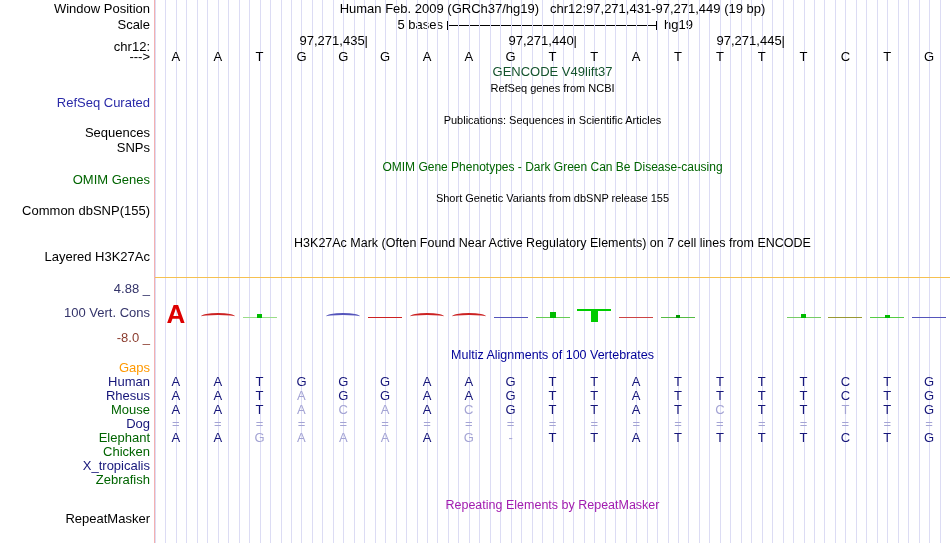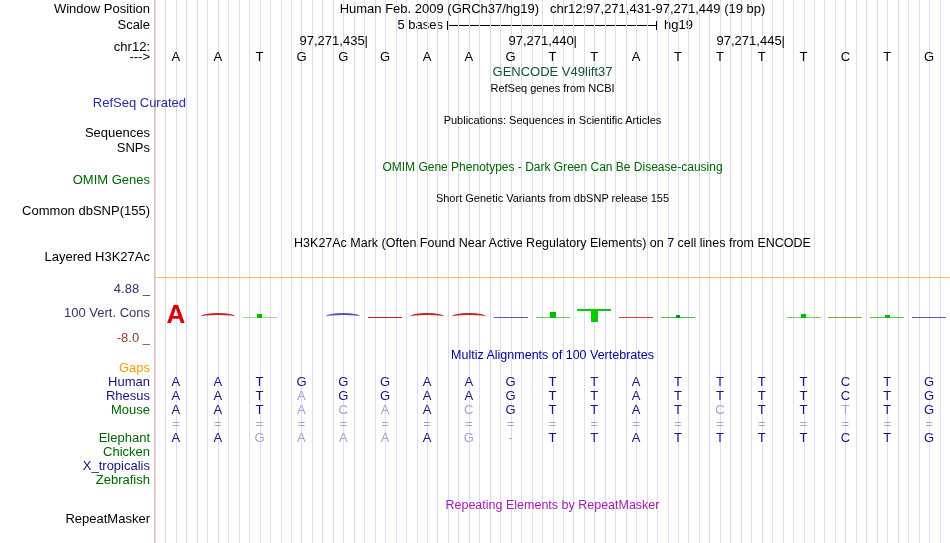--- a/index.html
+++ b/index.html
@@ -98,21 +98,21 @@
     <div class="grid" style="left: 908.158px; background: rgb(220, 220, 244);"></div>
     <div class="grid" style="left: 918.618px; background: rgb(220, 220, 244);"></div>
     <div class="grid" style="left: 929.079px; background: rgb(220, 220, 244);"></div>
     <div class="grid" style="left: 939.539px; background: rgb(220, 220, 244);"></div>
     <div class="grid" style="left: 154px; background: rgb(244, 176, 176);"></div>
     <div class="abs" style="left: 155px; top: 277px; width: 795px; height: 1px; background: rgb(246, 193, 80);"></div>
     <div class="lbl" style="top: 18px; color: rgb(0, 0, 0);">Scale</div>
     <div class="lbl" style="top: 2px; color: rgb(0, 0, 0);">Window Position</div>
     <div class="lbl" style="top: 40px; color: rgb(0, 0, 0);">chr12:</div>
     <div class="lbl" style="top: 50px; color: rgb(0, 0, 0);">---&gt;</div>
-    <div class="lbl" style="top: 96px; color: rgb(42, 42, 168); padding-left: 36px;">RefSeq Curated</div>
+    <div class="lbl" style="top: 96px; color: rgb(42, 42, 168);">RefSeq Curated</div>
     <div class="lbl" style="top: 126px; color: rgb(0, 0, 0);">Sequences</div>
     <div class="lbl" style="top: 141px; color: rgb(0, 0, 0);">SNPs</div>
     <div class="lbl" style="top: 173px; color: rgb(0, 100, 0);">OMIM Genes</div>
     <div class="lbl" style="top: 204px; color: rgb(0, 0, 0);">Common dbSNP(155)</div>
     <div class="lbl" style="top: 250px; color: rgb(0, 0, 0);">Layered H3K27Ac</div>
     <div class="lbl" style="top: 282px; color: rgb(52, 52, 106);">4.88 _</div>
     <div class="lbl" style="top: 306px; color: rgb(52, 52, 106);">100 Vert. Cons</div>
     <div class="lbl" style="top: 331px; color: rgb(139, 60, 46);">-8.0 _</div>
     <div class="lbl" style="top: 512px; color: rgb(0, 0, 0);">RepeatMasker</div>
     <div class="msg" style="top: 2px; font-size: 13px; color: rgb(0, 0, 0);">Human Feb. 2009 (GRCh37/hg19)   chr12:97,271,431-97,271,449 (19 bp)</div>
@@ -222,20 +222,21 @@
     <div class="base" style="left: 531.5px; top: 403px; color: rgb(22, 22, 122);">T</div>
     <div class="base" style="left: 573.342px; top: 403px; color: rgb(22, 22, 122);">T</div>
     <div class="base" style="left: 615.184px; top: 403px; color: rgb(22, 22, 122);">A</div>
     <div class="base" style="left: 657.026px; top: 403px; color: rgb(22, 22, 122);">T</div>
     <div class="base" style="left: 698.868px; top: 403px; color: rgb(164, 164, 212);">C</div>
     <div class="base" style="left: 740.711px; top: 403px; color: rgb(22, 22, 122);">T</div>
     <div class="base" style="left: 782.553px; top: 403px; color: rgb(22, 22, 122);">T</div>
     <div class="base" style="left: 824.395px; top: 403px; color: rgb(164, 164, 212);">T</div>
     <div class="base" style="left: 866.237px; top: 403px; color: rgb(22, 22, 122);">T</div>
     <div class="base" style="left: 908.079px; top: 403px; color: rgb(22, 22, 122);">G</div>
+    <div class="lbl" style="top: 417px; color: rgb(22, 22, 122);">Dog</div>
     <div class="base" style="left: 154.921px; top: 417px; color: rgb(164, 164, 212);">=</div>
     <div class="base" style="left: 196.763px; top: 417px; color: rgb(164, 164, 212);">=</div>
     <div class="base" style="left: 238.605px; top: 417px; color: rgb(164, 164, 212);">=</div>
     <div class="base" style="left: 280.447px; top: 417px; color: rgb(164, 164, 212);">=</div>
     <div class="base" style="left: 322.289px; top: 417px; color: rgb(164, 164, 212);">=</div>
     <div class="base" style="left: 364.132px; top: 417px; color: rgb(164, 164, 212);">=</div>
     <div class="base" style="left: 405.974px; top: 417px; color: rgb(164, 164, 212);">=</div>
     <div class="base" style="left: 447.816px; top: 417px; color: rgb(164, 164, 212);">=</div>
     <div class="base" style="left: 489.658px; top: 417px; color: rgb(164, 164, 212);">=</div>
     <div class="base" style="left: 531.5px; top: 417px; color: rgb(164, 164, 212);">=</div>

